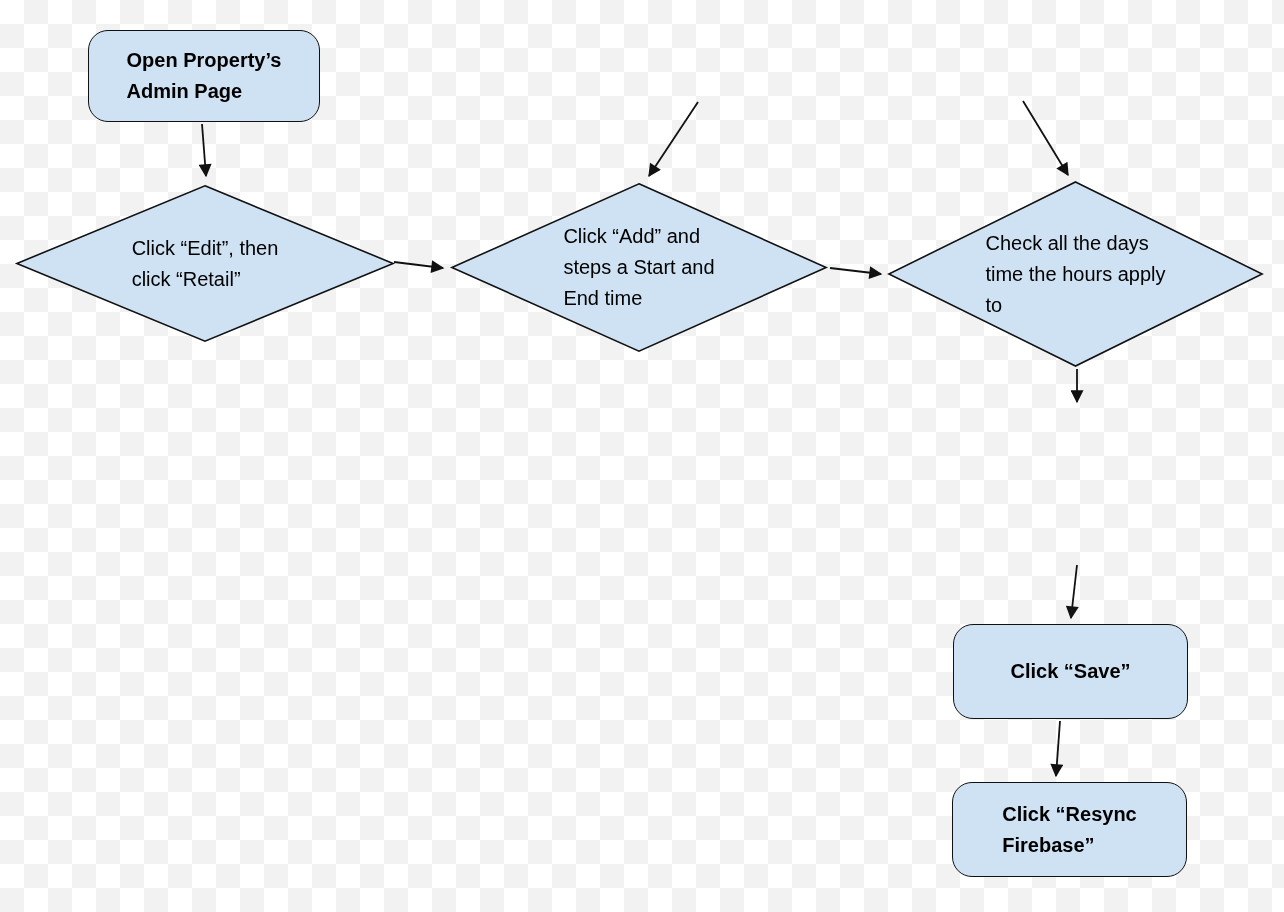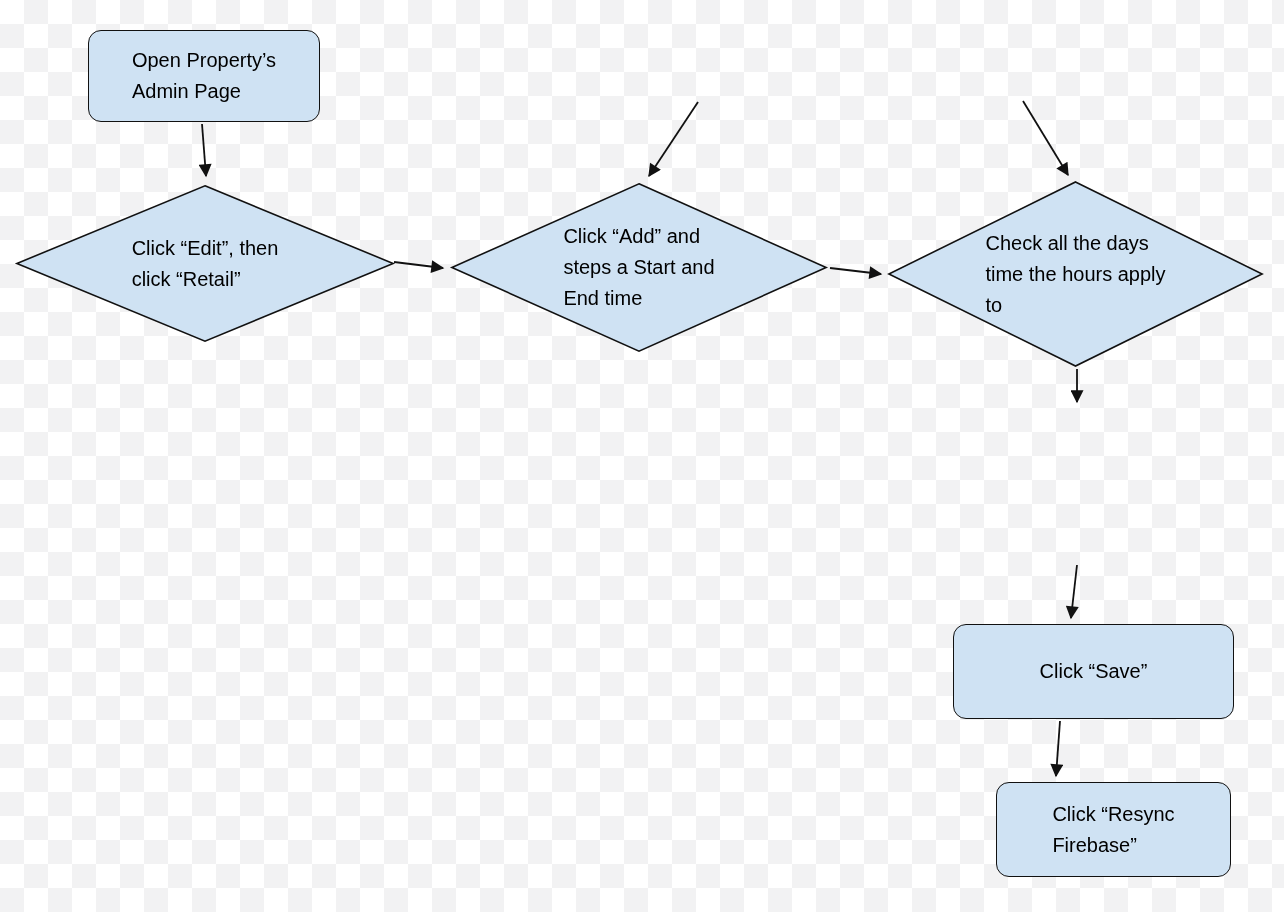--- a/index.html
+++ b/index.html
@@ -28,39 +28,40 @@
   .node .label{
     position:absolute;inset:0;
     display:flex;align-items:center;justify-content:center;
     text-align:left;white-space:pre-line;
     font-size:20px;line-height:31px;
     color:var(--text);
   }
   .rectnode{
     background:var(--node-fill);
     border:1.7px solid var(--node-border);
-    border-radius:13px;
+    border-radius:20px;
     box-sizing:border-box;
+    font-weight:bold;
   }
   .diamond svg.shape{position:absolute;inset:0;width:100%;height:100%;overflow:visible;}
   .diamond polygon{
     fill:var(--node-fill);
     stroke:var(--node-border);
     stroke-width:1.6px;
     vector-effect:non-scaling-stroke;
     stroke-linejoin:miter;
   }
   
   .n-open    {left:88px;  top:30px;  width:232px; height:92px;}
   .n-edit    {left:15px;  top:185px; width:380px; height:157px;}
   .n-add     {left:450px; top:183px; width:378px; height:169px;}
   .n-check   {left:887px; top:181px; width:377px; height:186px;}
   .n-oos     {left:885px; top:408px; width:380px; height:155px;}
-  .n-save    {left:953px; top:624px; width:281px; height:95px;}
-  .n-resync  {left:996px; top:782px; width:235px; height:95px;}
+  .n-save    {left:953px; top:624px; width:235px; height:95px;}
+  .n-resync  {left:952px; top:782px; width:235px; height:95px;}
   .annotation{
     position:absolute;left:706px;top:63px;width:312px;
     font-size:20px;line-height:32px;white-space:pre-line;
     text-align:left;color:var(--text);
   }
   svg.connectors{
     position:absolute;inset:0;width:1284px;height:912px;
     pointer-events:none;
   }
   svg.connectors line{

